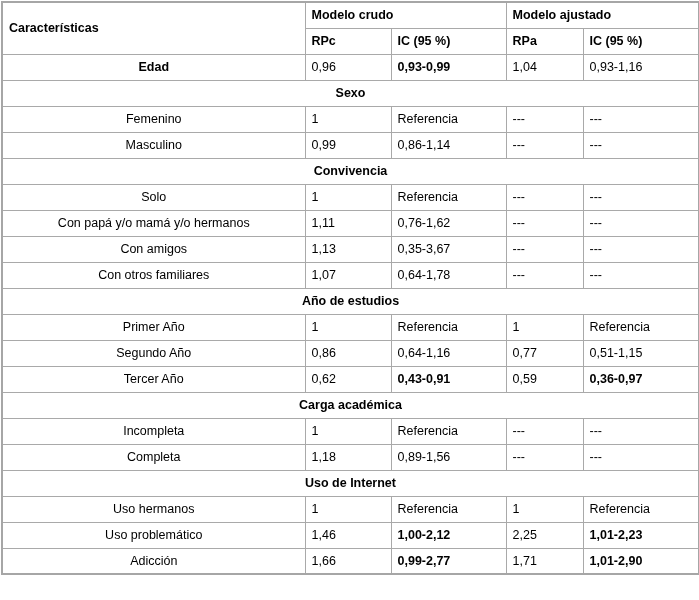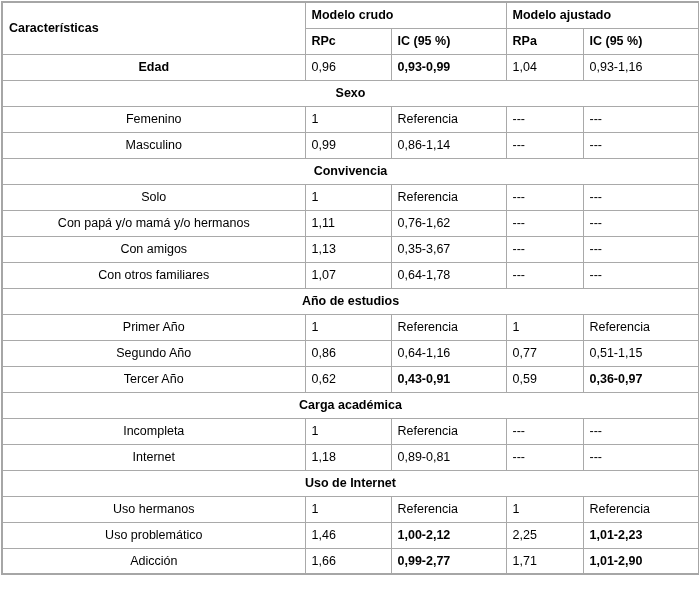--- a/index.html
+++ b/index.html
@@ -178,23 +178,23 @@
           <td colspan="5" class="section-cell">Carga académica</td>
         </tr>
         <tr>
           <td class="label-cell">Incompleta</td>
           <td class="num-cell">1</td>
           <td class="num-cell">Referencia</td>
           <td class="num-cell">---</td>
           <td class="num-cell">---</td>
         </tr>
         <tr>
-          <td class="label-cell">Internet</td>
+          <td class="label-cell">Completa</td>
           <td class="num-cell">1,18</td>
-          <td class="num-cell">0,89-0,81</td>
+          <td class="num-cell">0,89-1,56</td>
           <td class="num-cell">---</td>
           <td class="num-cell">---</td>
         </tr>
         <tr>
           <td colspan="5" class="section-cell">Uso de Internet</td>
         </tr>
         <tr>
           <td class="label-cell">Uso hermanos</td>
           <td class="num-cell">1</td>
           <td class="num-cell">Referencia</td>

